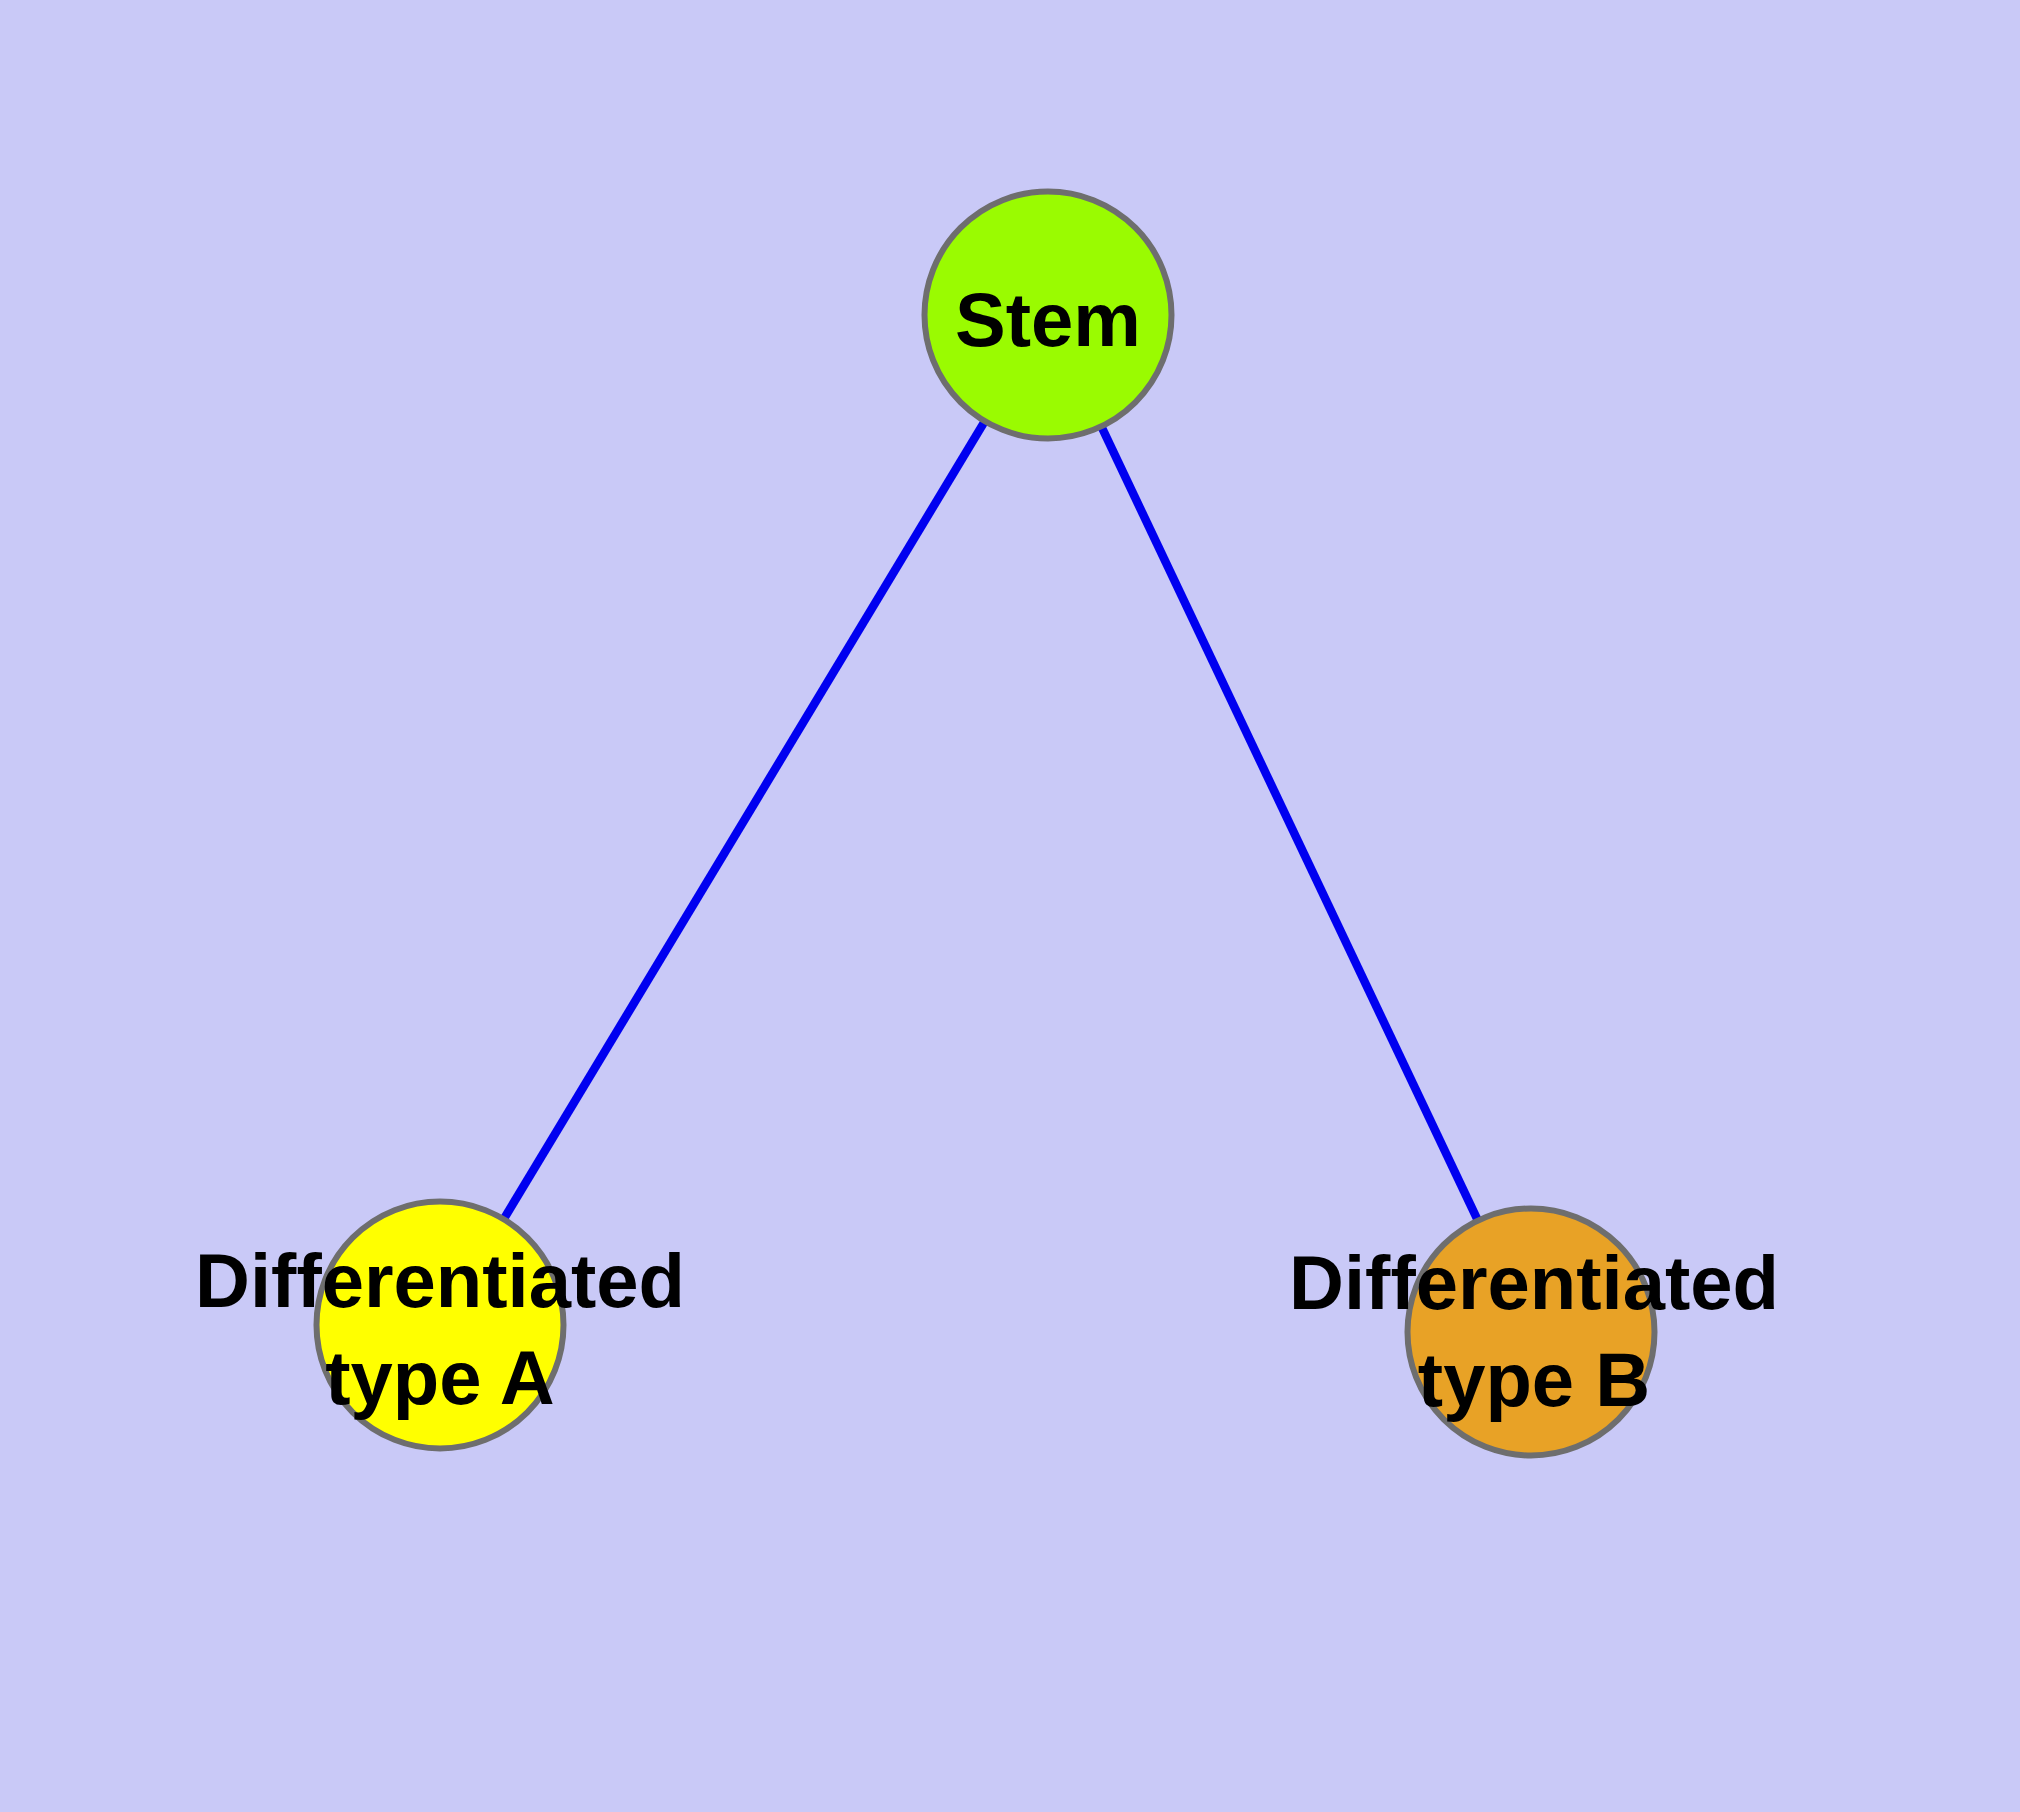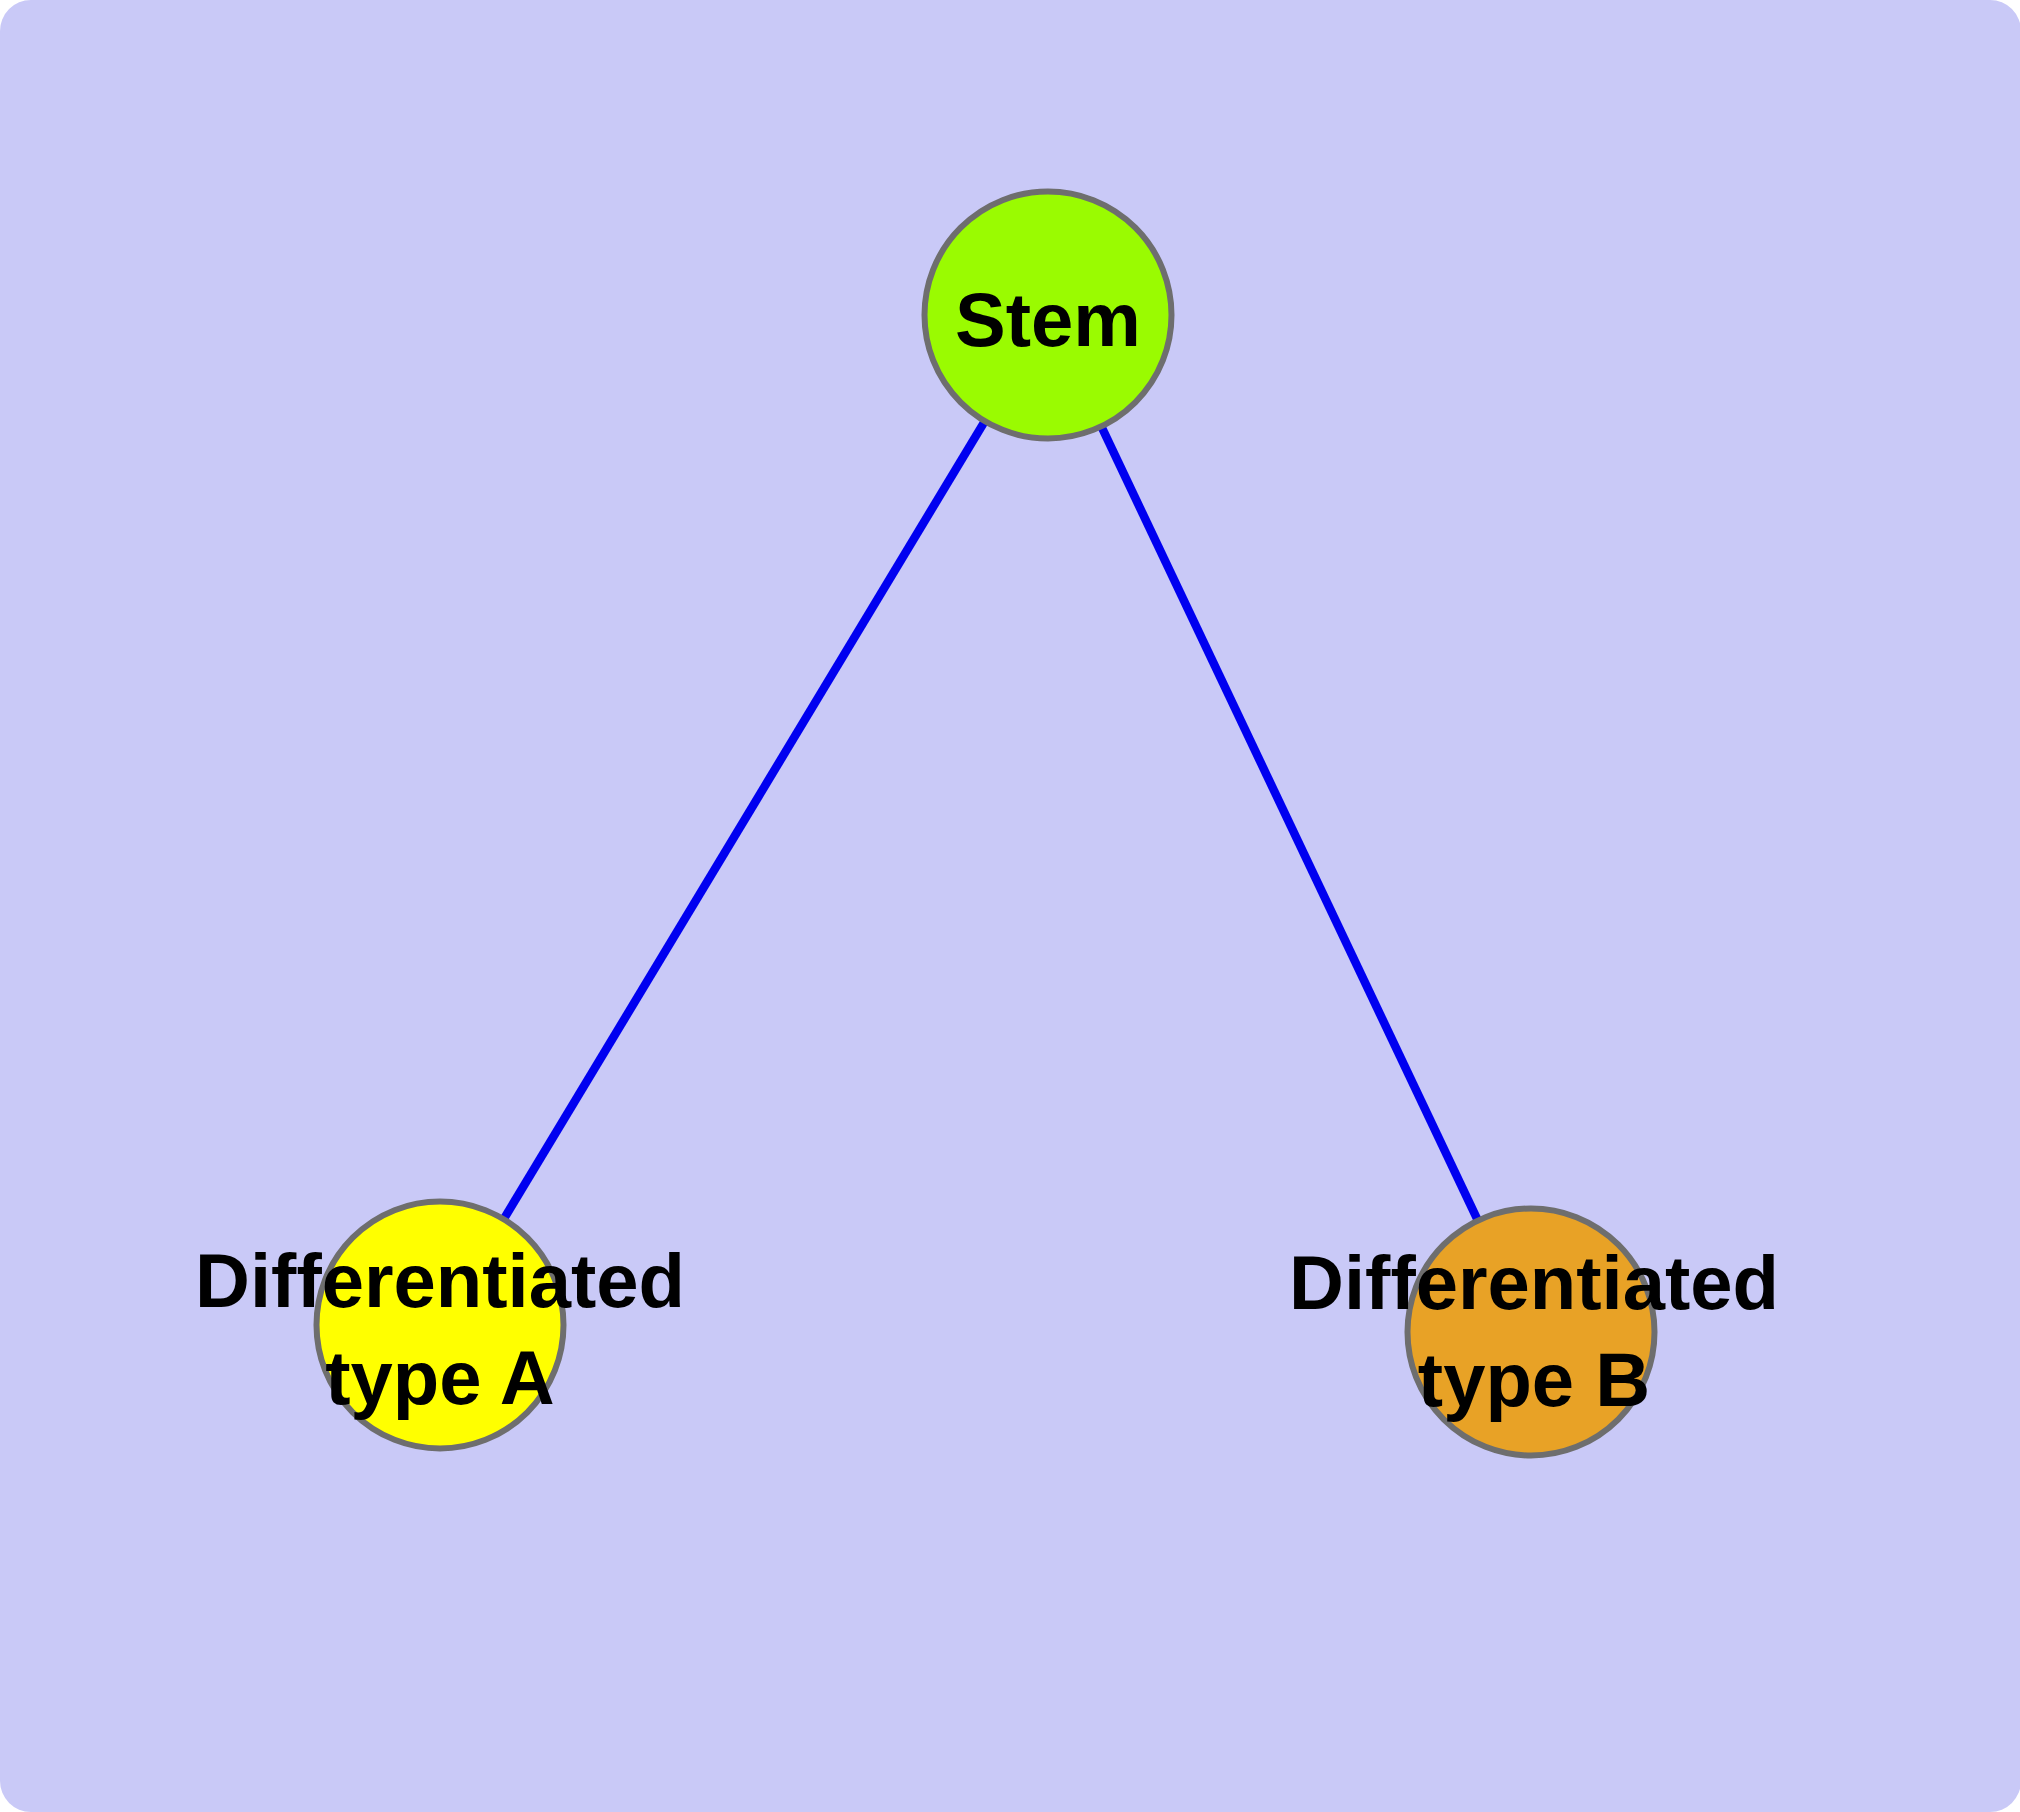--- a/index.html
+++ b/index.html
@@ -5,21 +5,20 @@
   html, body {
     margin: 0;
     padding: 0;
   }
   #canvas {
     position: relative;
     width: 2021px;
     height: 1812px;
     overflow: hidden;
     font-family: "Liberation Sans", sans-serif;
-    border-radius: 31px;
   }
   #edges-svg {
     position: absolute;
     left: 0;
     top: 0;
     z-index: 1;
   }
   .node {
     position: absolute;
     width: 253px;

